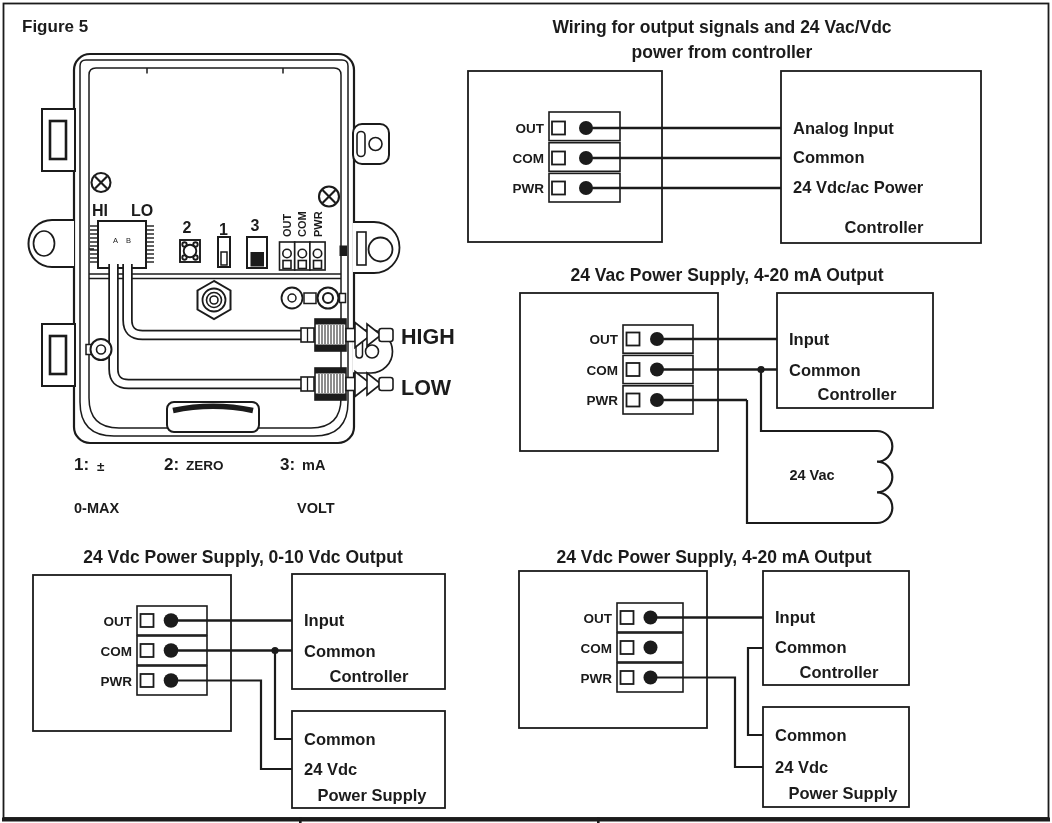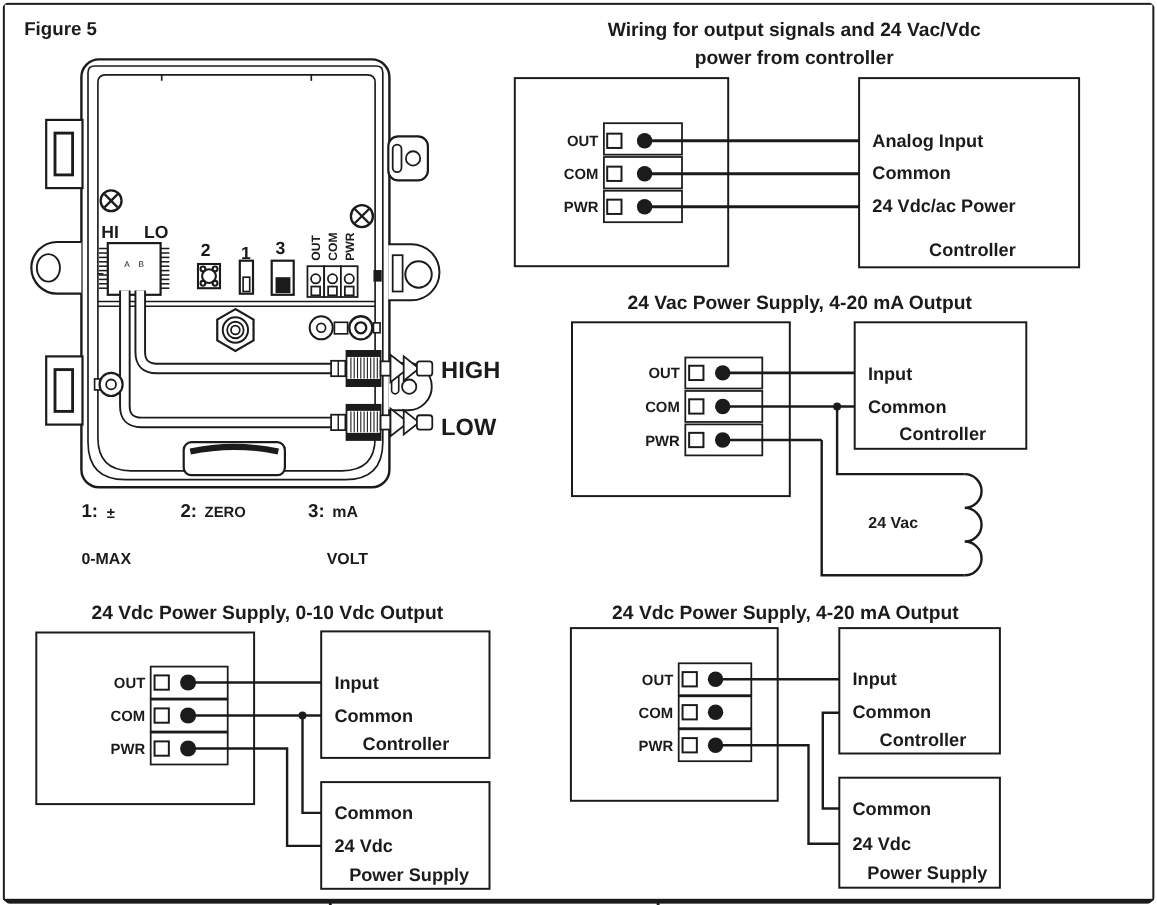--- a/index.html
+++ b/index.html
@@ -1,16 +1,16 @@
 <!DOCTYPE html>
 <html><head>
 <meta charset="utf-8">
 <style>
   html,body{margin:0;padding:0;background:#fff;}
-  #page{position:relative;width:1052px;height:823px;background:#ffffff;overflow:hidden;border-radius:14px;}
+  #page{position:relative;width:1052px;height:823px;background:#ffffff;overflow:hidden;}
   svg{position:absolute;left:0;top:0;}
   text{font-family:"Liberation Sans",sans-serif;fill:#1b1b1b;}
   .s{stroke:#1b1b1b;fill:none;}
   .sw{stroke:#1b1b1b;fill:#ffffff;}
   .blk{fill:#1b1b1b;stroke:none;}
   .t-fig{font-size:17px;font-weight:600;}
   .t-title{font-size:17.5px;font-weight:600;}
   .t-box{font-size:16.5px;font-weight:600;}
   .t-term{font-size:13.5px;font-weight:700;}
   .t-sm{font-size:14.5px;font-weight:600;}

